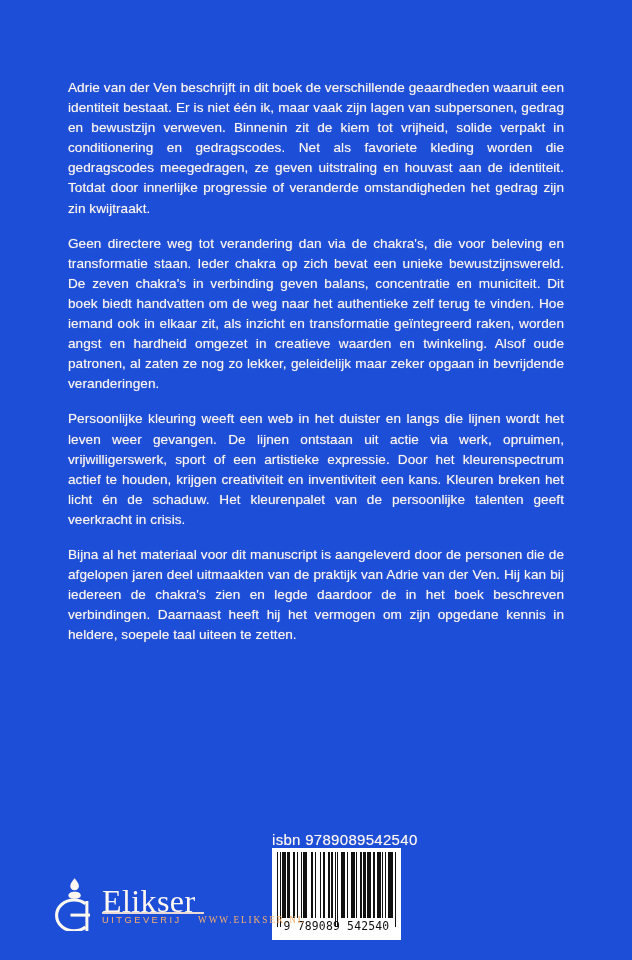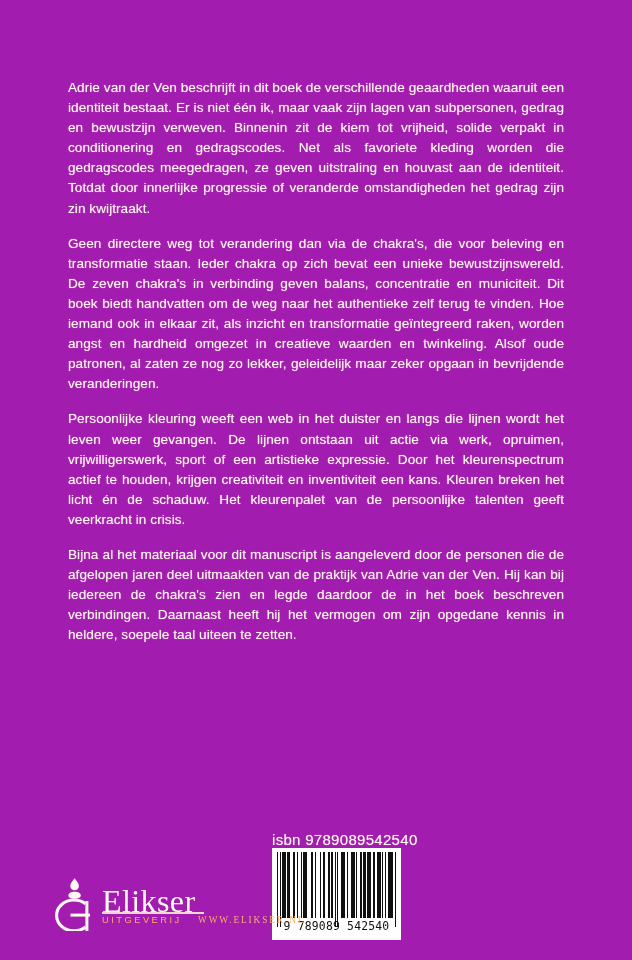--- a/index.html
+++ b/index.html
@@ -13,21 +13,21 @@
 
   body {
     background:#F07E22;
     font-family:"Liberation Sans", sans-serif;
     position:relative;
   }
 
   #cover {
     position:absolute;
     inset:0;
-    background:#a21caf;
+    background:#1d4ed8;
   }
 
   
   #blurb {
     position:absolute;
     left:68px;
     top:78px;
     width:496px;
   }
 

